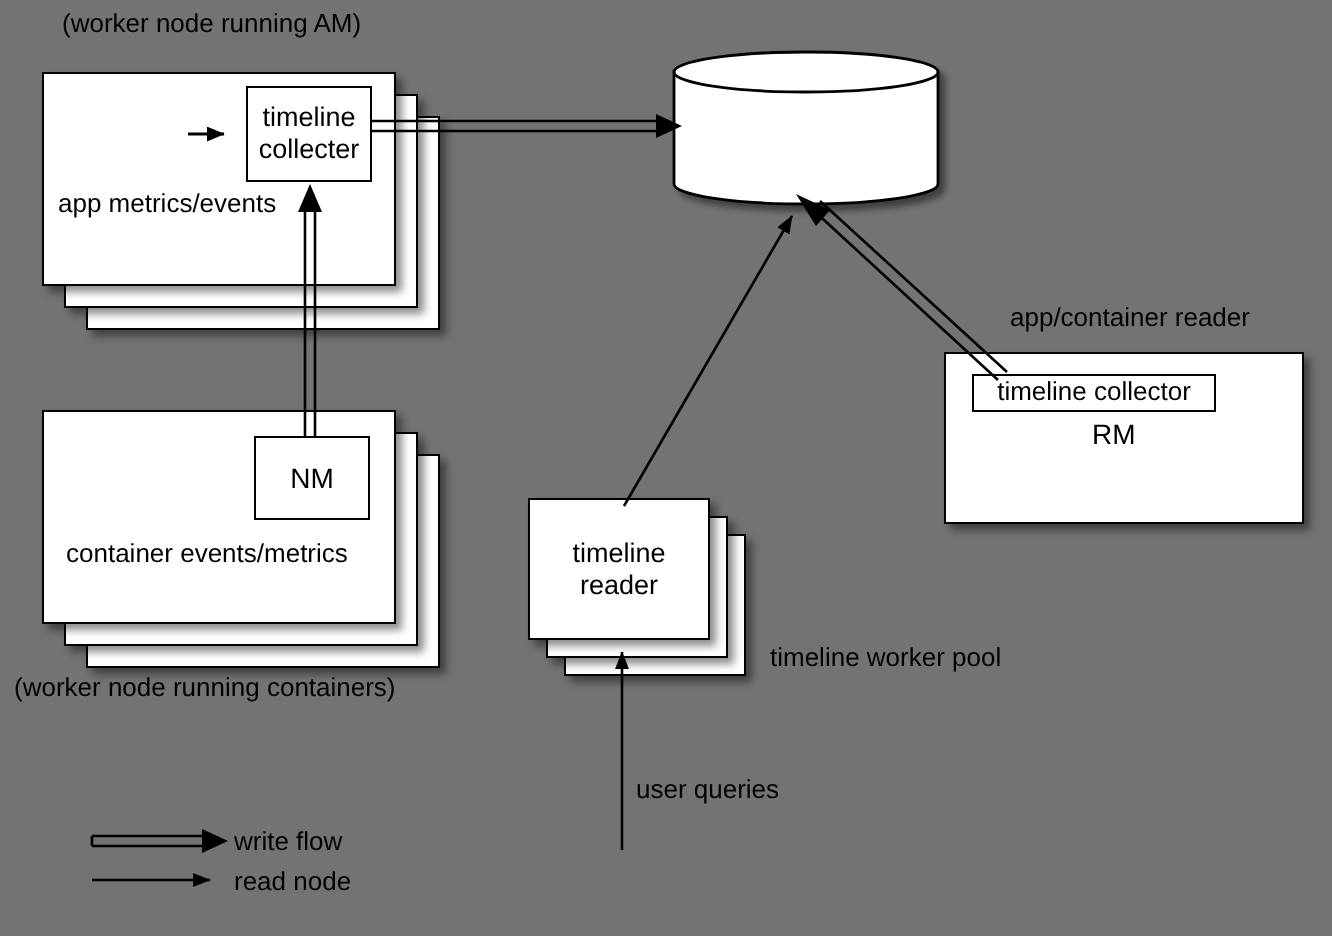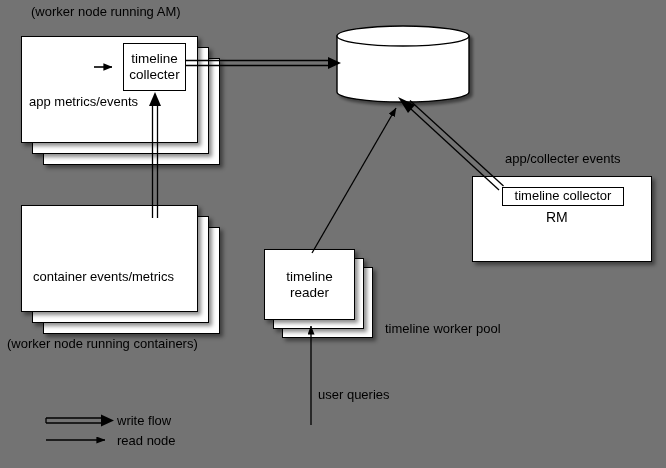--- a/index.html
+++ b/index.html
@@ -70,31 +70,32 @@
 
   <div class="node centered-text" style="left:123px; top:43px; width:63px; height:48px; font-size:13.5px;">timeline
 collecter</div>
 
   <div class="label" style="left:29px; top:95px; font-size:13px;">app metrics/events</div>
 
   <div class="node card-shadow" style="left:43px; top:227px; width:177px; height:107px;"></div>
   <div class="node card-shadow" style="left:32px; top:216px; width:177px; height:107px;"></div>
   <div class="node card-shadow" style="left:21px; top:205px; width:177px; height:107px;"></div>
 
+  <div class="node centered-text" style="left:127px; top:218px; width:58px; height:42px; font-size:14px;">NM</div>
 
   <div class="label" style="left:7px; top:337px; font-size:13px;">(worker node running containers)</div>
 
   <div class="label" style="left:33px; top:270px; font-size:13px;">container events/metrics</div>
 
   <div class="cyl-text" style="left:337px; top:57px; font-size:14px;">Storage</div>
 
   <div class="node card-shadow" style="left:472px; top:176px; width:180px; height:86px;"></div>
-  <div class="node centered-text" style="left:486px; top:187px; width:122px; height:19px; font-size:13px;margin-left:16px;">timeline collector</div>
+  <div class="node centered-text" style="left:486px; top:187px; width:122px; height:19px; font-size:13px;">timeline collector</div>
   <div class="label" style="left:546px; top:209px; font-size:14px;">RM</div>
-  <div class="label" style="left:505px; top:152px; font-size:13px;">app/collecter events</div>
+  <div class="label" style="left:505px; top:152px; font-size:13px;">app/container reader</div>
 
   <div class="node card-shadow" style="left:282px; top:267px; width:91px; height:71px;"></div>
   <div class="node card-shadow" style="left:273px; top:258px; width:91px; height:71px;"></div>
   <div class="node centered-text card-shadow" style="left:264px; top:249px; width:91px; height:71px; font-size:13.5px;">timeline
 reader</div>
 
   <div class="label" style="left:385px; top:322px; font-size:13px;">timeline worker pool</div>
 
   <div class="label" style="left:318px; top:376px; font-size:13px;margin-top:12px;">user queries</div>
 

